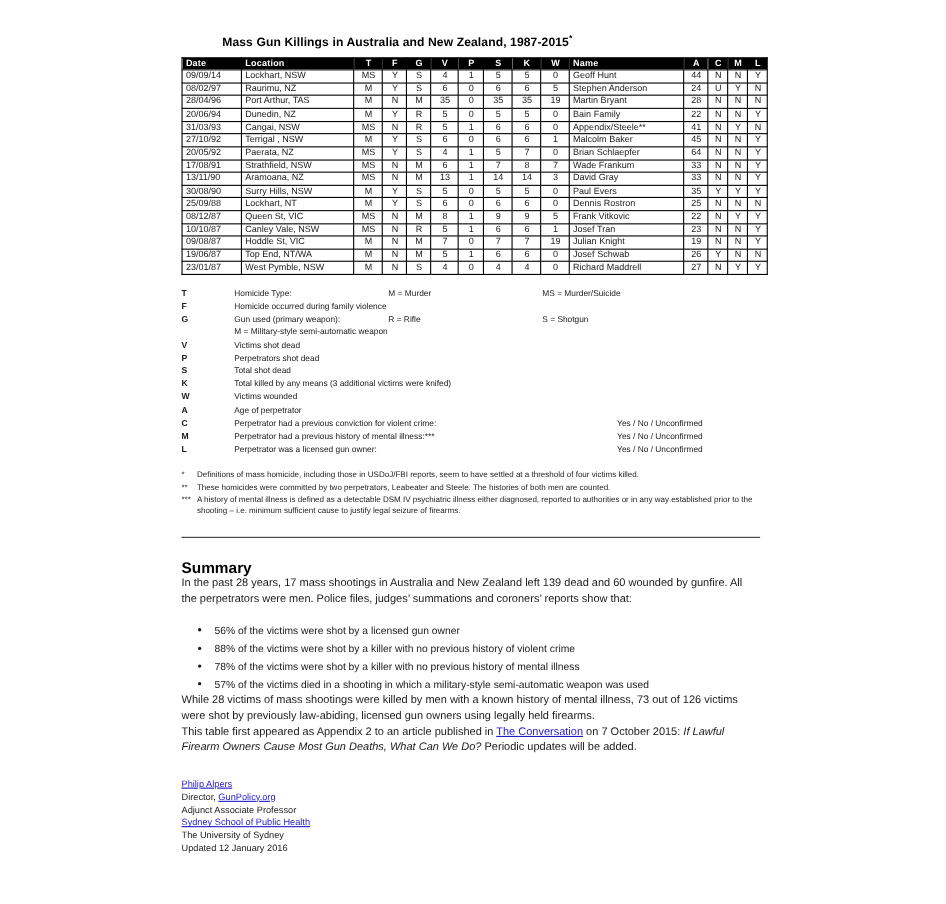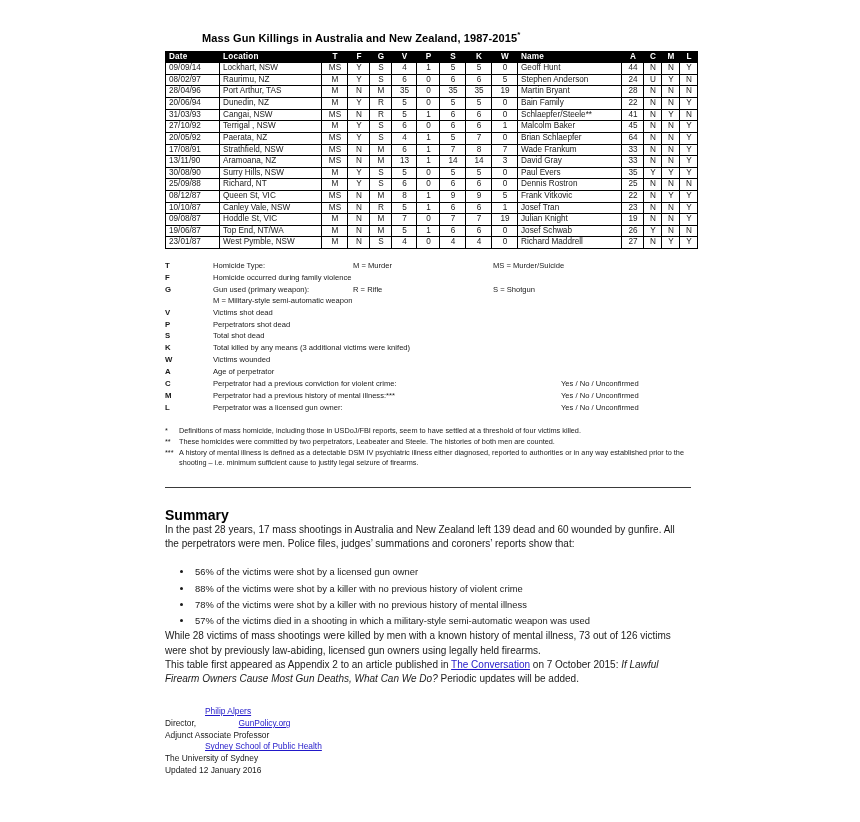--- a/index.html
+++ b/index.html
@@ -147,21 +147,21 @@
     color: #2118c9;
     text-decoration: underline;
   }
 
   
   .signature {
     margin-top: 19px;
     font-size: 8.4px;
     line-height: 1.42;
   }
-  .signature a.link { color: #2118c9; margin-left: 40px; }
+  .signature a.link { color: #2118c9; }
 </style>
 </head>
 <body>
 
 <div class="page">
 
   <h1 class="doc-title"><span>Mass Gun Killings in Australia and New Zealand, 1987-2015</span><span class="fn">*</span></h1>
 
   <table class="killings">
     <colgroup>
@@ -273,21 +273,21 @@
           <td>31/03/93</td>
           <td>Cangai, NSW</td>
           <td class="c">MS</td>
           <td class="c">N</td>
           <td class="c">R</td>
           <td class="c">5</td>
           <td class="c">1</td>
           <td class="c">6</td>
           <td class="c">6</td>
           <td class="c">0</td>
-          <td>Schlaepfer/Steele**</td>
+          <td>Appendix/Steele**</td>
           <td class="c">41</td>
           <td class="c">N</td>
           <td class="c">Y</td>
           <td class="c">N</td>
         </tr>
         <tr>
           <td>27/10/92</td>
           <td>Terrigal , NSW</td>
           <td class="c">M</td>
           <td class="c">Y</td>
@@ -366,21 +366,21 @@
           <td class="c">5</td>
           <td class="c">0</td>
           <td>Paul Evers</td>
           <td class="c">35</td>
           <td class="c">Y</td>
           <td class="c">Y</td>
           <td class="c">Y</td>
         </tr>
         <tr>
           <td>25/09/88</td>
-          <td>Richard, NT</td>
+          <td>Lockhart, NT</td>
           <td class="c">M</td>
           <td class="c">Y</td>
           <td class="c">S</td>
           <td class="c">6</td>
           <td class="c">0</td>
           <td class="c">6</td>
           <td class="c">6</td>
           <td class="c">0</td>
           <td>Dennis Rostron</td>
           <td class="c">25</td>

